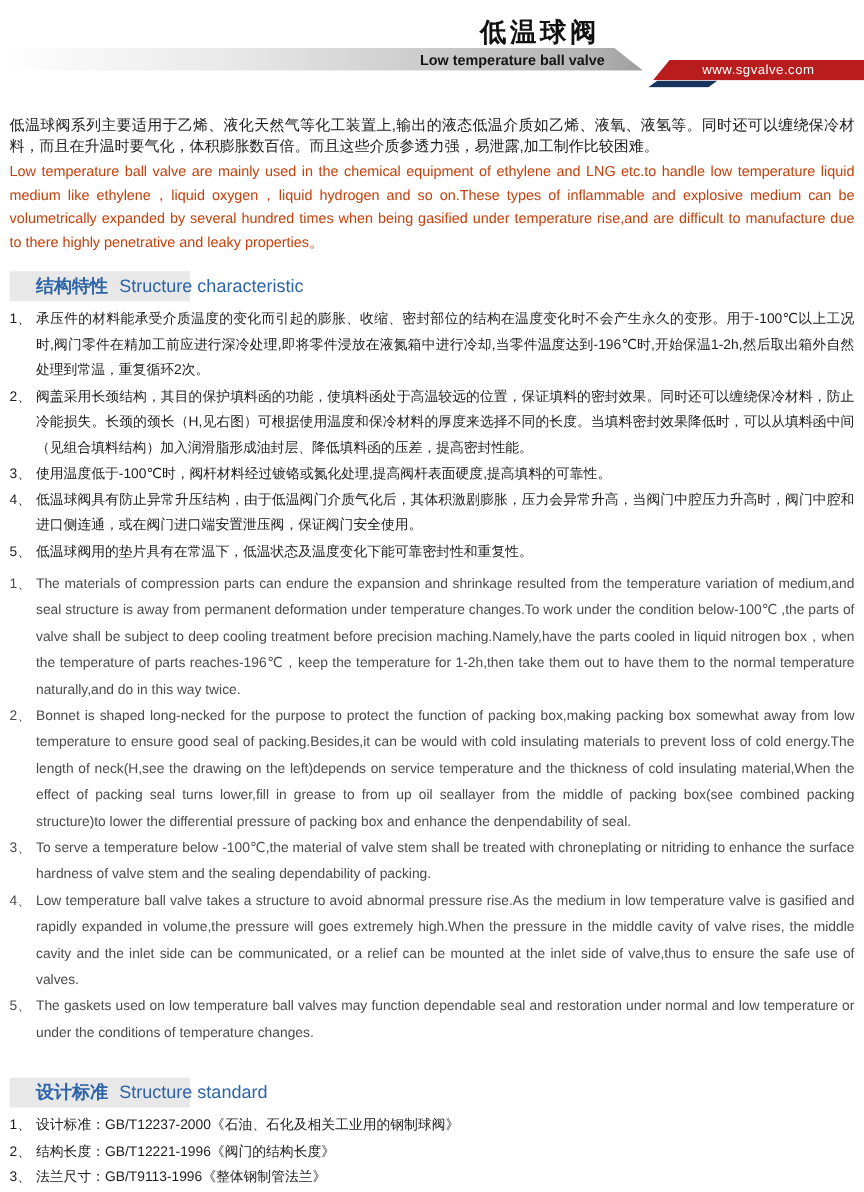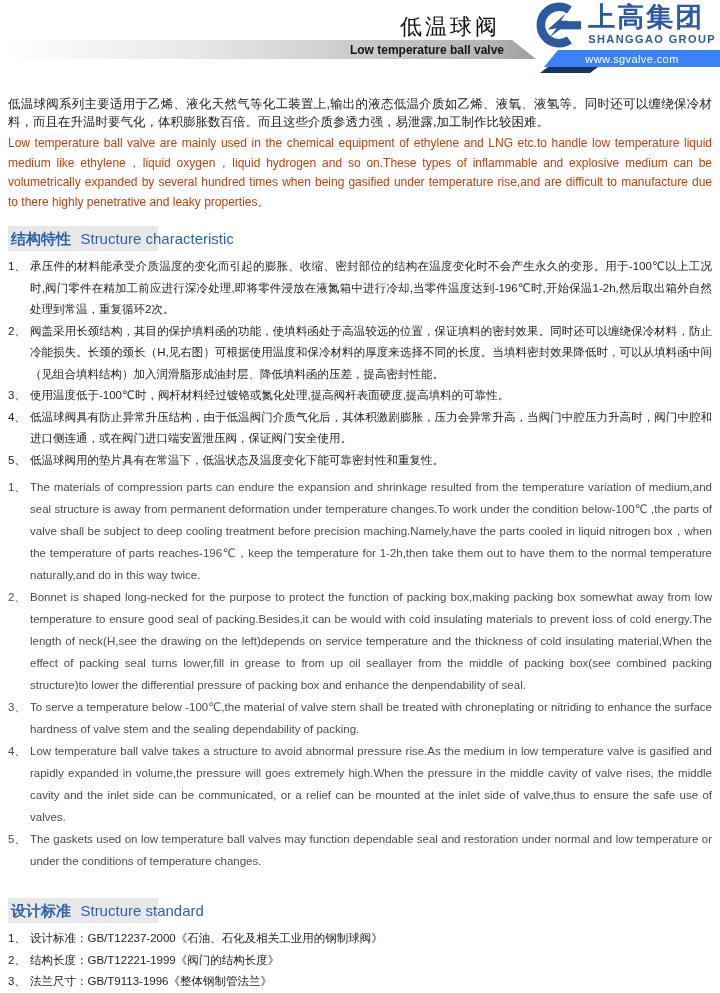--- a/index.html
+++ b/index.html
@@ -6,85 +6,73 @@
   html,body { background:#ffffff; }
   body {
     width:720px; height:993px; margin:0 auto; position:relative;
     font-family:"Liberation Sans","DejaVu Sans",sans-serif;
     color:#222; overflow:hidden;
   }
   
   .header { position:relative; height:92px; }
   .title-cn {
     position:absolute; top:12px; right:220px;
-    font-size:22px; font-weight:normal; color:#111; letter-spacing:3px;
+    font-size:22px; font-weight:bold; color:#111; letter-spacing:3px;
   }
   .gray-band {
     position:absolute; top:40px; left:0; width:536px; height:19px;
     background:linear-gradient(to right,#ffffff 0%,#e9e9e9 35%,#b3b3b3 92%,#9d9d9d 100%);
     clip-path:polygon(0 0, 512px 0, 536px 100%, 0 100%);
     display:flex; align-items:center; justify-content:flex-end;
   }
   .title-en {
     font-size:12px; font-weight:bold; color:#141414; padding-right:32px; white-space:nowrap;
   }
   .logo-block { position:absolute; top:2px; right:4px; display:flex; align-items:flex-start; }
   .logo-mark { width:50px; height:46px; margin-right:4px; }
   .logo-texts { display:flex; flex-direction:column; align-items:flex-start; }
   .logo-cn { font-size:27px; font-weight:bold; color:#2b5aa0; letter-spacing:2px; line-height:30px; }
   .logo-en { font-size:11px; font-weight:bold; color:#2b5aa0; letter-spacing:1.4px; margin-top:1px; }
   .url-banner {
     position:absolute; top:50px; right:0; width:176px; height:17px;
-    background:#3b82f6; color:#fff;
+    background:#b91c1c; color:#fff;
     clip-path:polygon(14px 0, 100% 0, 100% 100%, 0 100%);
     display:flex; align-items:center; justify-content:center;
   }
   .url-text { font-size:11px; letter-spacing:.4px; }
   .url-accent {
     position:absolute; top:67px; right:122px; width:58px; height:6px;
     background:#16345e; clip-path:polygon(8px 0, 100% 0, calc(100% - 8px) 100%, 0 100%);
   }
   
   .content { padding:0 8px; }
   .intro-cn { font-size:12.5px; line-height:17.5px; color:#1a1a1a; font-weight:500; margin-top:4px; text-align:justify; }
   .intro-en { font-size:12px;   line-height:19.5px; color:#c2410c; margin-top:3px; text-align:justify; }
   .sec-heading {
     margin-top:14px; height:25px; line-height:25px; white-space:nowrap;
     background:linear-gradient(to right,#e8e8e8 0,#e8e8e8 150px,transparent 150px);
-    padding-left:3px;
+    padding-left:22px;
   }
   .sec-heading .cn { font-size:15px; font-weight:bold; color:#2d63a7; }
   .sec-heading .en { font-size:15px; color:#2d63a7; margin-left:5px; }
   .num-list { margin-top:5px; }
   .num-item { display:flex; }
   .num-item .num { flex:0 0 22px; }
   .num-item .txt { flex:1; text-align:justify; }
   .cn-list .num-item { font-size:11.5px; line-height:21.5px; color:#1d1d1d; font-weight:500; }
   .en-list .num-item { font-size:11.5px; line-height:22px; color:#4a4a4a; }
   .tech-gap { margin-top:26px; }
 </style>
 </head>
 <body>
 
 <div class="header">
   <div class="title-cn">低温球阀</div>
   <div class="gray-band">
     <span class="title-en">Low temperature ball valve</span>
-  </div>
-  <div class="logo-block">
-    <svg class="logo-mark" viewBox="0 0 48 48">
-      <path d="M34.9 8.4 A19 19 0 1 0 34.9 39.6" fill="none" stroke="#2b5aa0" stroke-width="9"></path>
-      <rect x="23" y="19.5" width="24" height="9" fill="#2b5aa0"></rect>
-      <rect x="33" y="14" width="14" height="6" fill="#ffffff"></rect>
-      <path d="M12 29 L31 12 L25 21.5 L34.5 21.5 L14 37 L21.5 27.5 Z" fill="#2b5aa0"></path>
-    </svg>
-    <div class="logo-texts">
-      <span class="logo-cn">上高集团</span>
-      <span class="logo-en">SHANGGAO GROUP</span>
-    </div>
   </div>
   <div class="url-banner">
     <span class="url-text">www.sgvalve.com</span>
   </div>
   <div class="url-accent"></div>
 </div>
 
 <div class="content">
 
   <p class="intro-cn">低温球阀系列主要适用于乙烯、液化天然气等化工装置上,输出的液态低温介质如乙烯、液氧、液氢等。同时还可以缠绕保冷材料，而且在升温时要气化，体积膨胀数百倍。而且这些介质参透力强，易泄露,加工制作比较困难。</p>
@@ -146,21 +134,21 @@
     <span class="en">Structure standard</span>
   </div>
 
   <div class="num-list cn-list">
     <div class="num-item">
       <span class="num">1、</span>
       <span class="txt">设计标准：GB/T12237-2000《石油、石化及相关工业用的钢制球阀》</span>
     </div>
     <div class="num-item">
       <span class="num">2、</span>
-      <span class="txt">结构长度：GB/T12221-1999《阀门的结构长度》</span>
+      <span class="txt">结构长度：GB/T12221-1996《阀门的结构长度》</span>
     </div>
     <div class="num-item">
       <span class="num">3、</span>
       <span class="txt">法兰尺寸：GB/T9113-1996《整体钢制管法兰》</span>
     </div>
     <div class="num-item">
       <span class="num">4、</span>
       <span class="txt">试验和检验：；JB/T9092-1999《阀门的检验与试验》</span>
     </div>
   </div>

